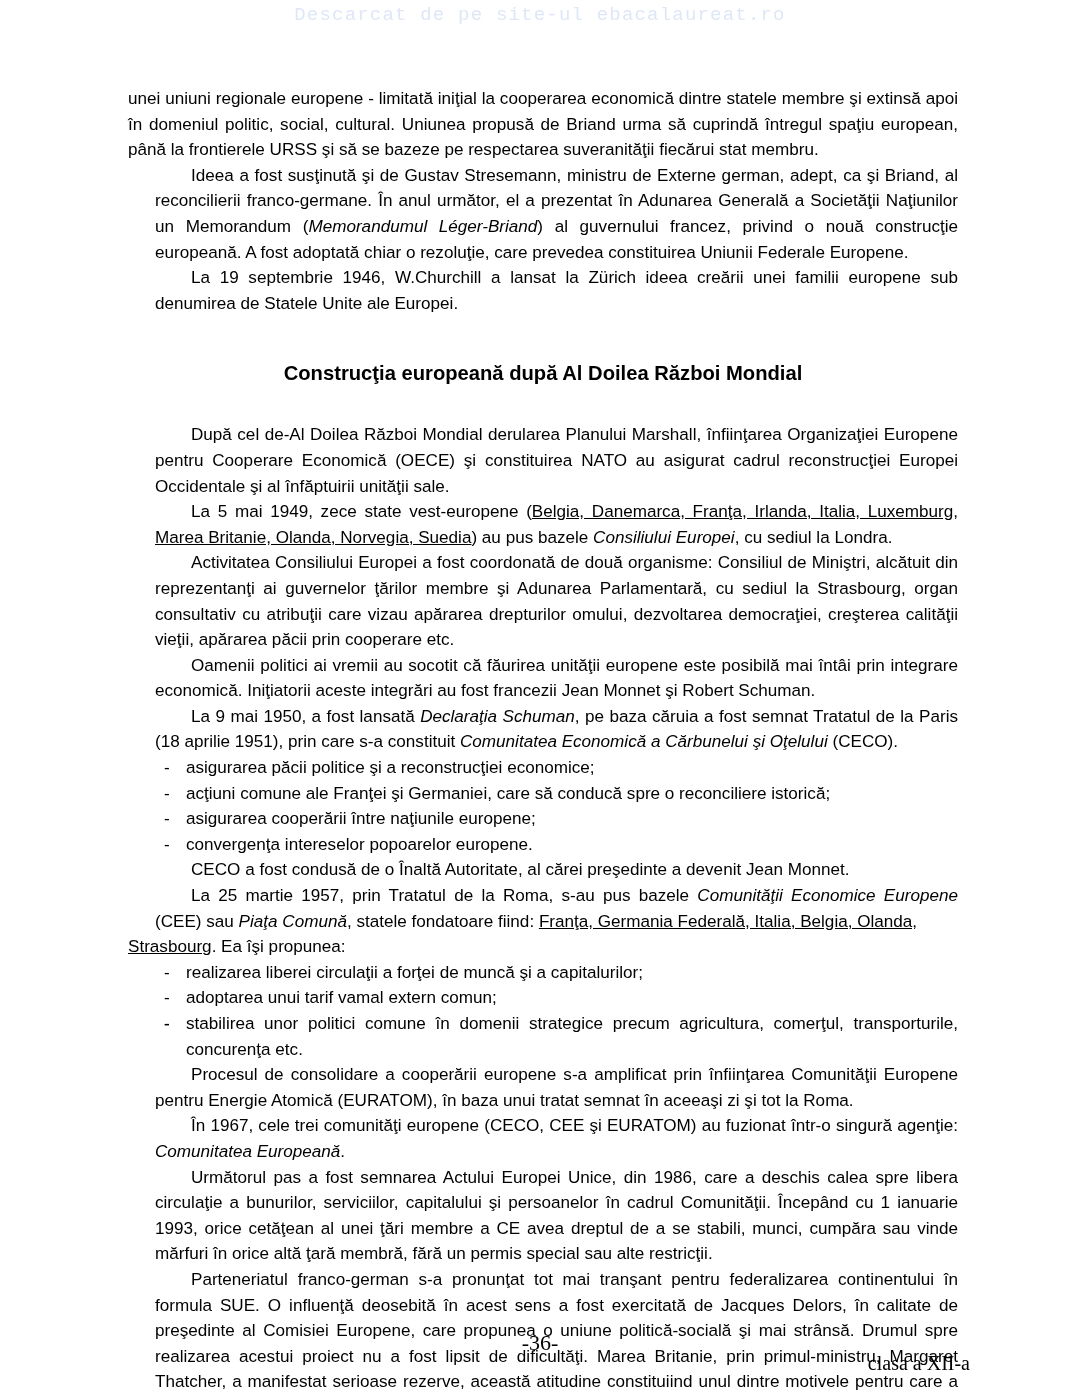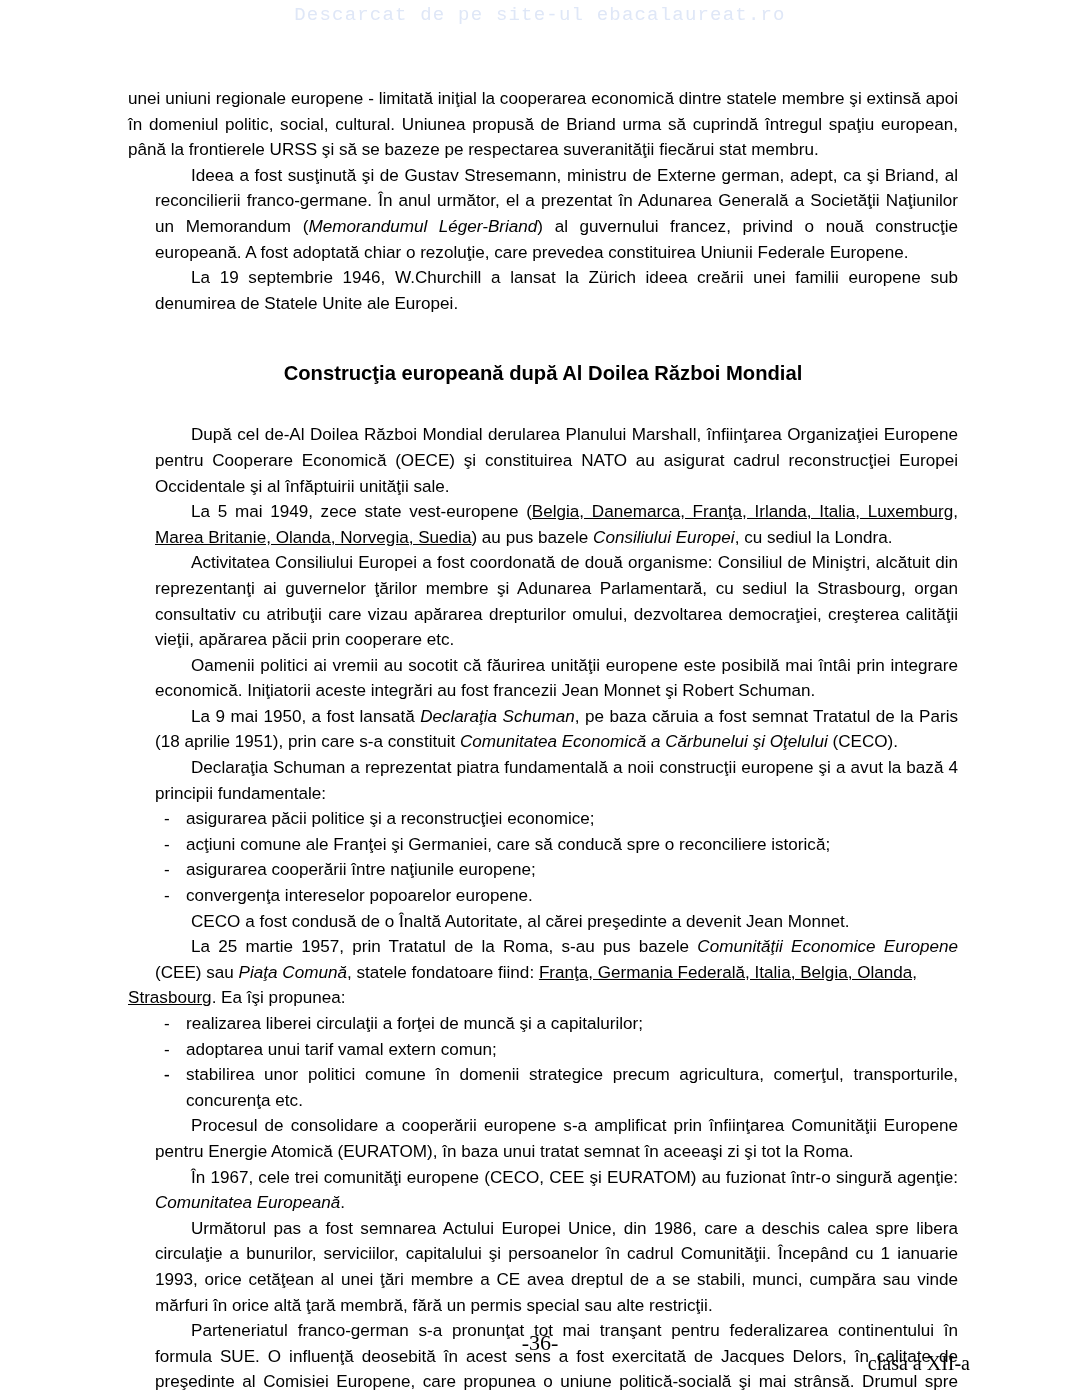--- a/index.html
+++ b/index.html
@@ -128,21 +128,20 @@
     <p class="body-par indent"><span>După cel de-Al Doilea Război Mondial derularea Planului Marshall, înfiinţarea Organizaţiei Europene pentru Cooperare Economică (OECE) şi constituirea NATO au asigurat cadrul reconstrucţiei Europei Occidentale şi al înfăptuirii unităţii sale.</span></p>
 
     <p class="body-par indent"><span>La 5 mai 1949, zece state vest-europene (</span><span class="ul-text">Belgia, Danemarca, Franţa, Irlanda, Italia, Luxemburg, Marea Britanie, Olanda, Norvegia, Suedia</span><span>) au pus bazele </span><span class="it">Consiliului Europei</span><span>, cu sediul la Londra.</span></p>
 
     <p class="body-par indent"><span>Activitatea Consiliului Europei a fost coordonată de două organisme: Consiliul de Miniştri, alcătuit din reprezentanţi ai guvernelor ţărilor membre şi Adunarea Parlamentară, cu  sediul la Strasbourg, organ consultativ cu  atribuţii care vizau apărarea drepturilor omului, dezvoltarea democraţiei, creşterea calităţii vieţii, apărarea păcii prin cooperare etc.</span></p>
 
     <p class="body-par indent"><span>Oamenii politici ai vremii au socotit că făurirea unităţii europene este posibilă mai întâi prin integrare economică. Iniţiatorii aceste integrări au fost francezii Jean Monnet şi Robert Schuman.</span></p>
 
     <p class="body-par indent"><span>La 9 mai 1950, a fost lansată </span><span class="it">Declaraţia Schuman</span><span>, pe baza căruia a fost semnat Tratatul de la Paris (18 aprilie 1951), prin care s-a constituit </span><span class="it">Comunitatea Economică a Cărbunelui şi Oţelului</span><span> (CECO).</span></p>
 
-    <p class="body-par indent"><span>Declaraţia Schuman a reprezentat piatra fundamentală a noii construcţii europene şi a avut la bază 4 principii fundamentale:</span></p>
 
     <ul class="dash-list">
       <li><span class="dash">-</span><span>asigurarea păcii politice şi a reconstrucţiei economice;</span></li>
       <li><span class="dash">-</span><span>acţiuni comune ale Franţei şi Germaniei, care să conducă spre o reconciliere istorică;</span></li>
       <li><span class="dash">-</span><span>asigurarea cooperării între naţiunile europene;</span></li>
       <li><span class="dash">-</span><span>convergenţa intereselor popoarelor europene.</span></li>
     </ul>
 
     <p class="body-par indent"><span>CECO a fost condusă de o Înaltă Autoritate, al cărei preşedinte a devenit Jean Monnet.</span></p>
 

